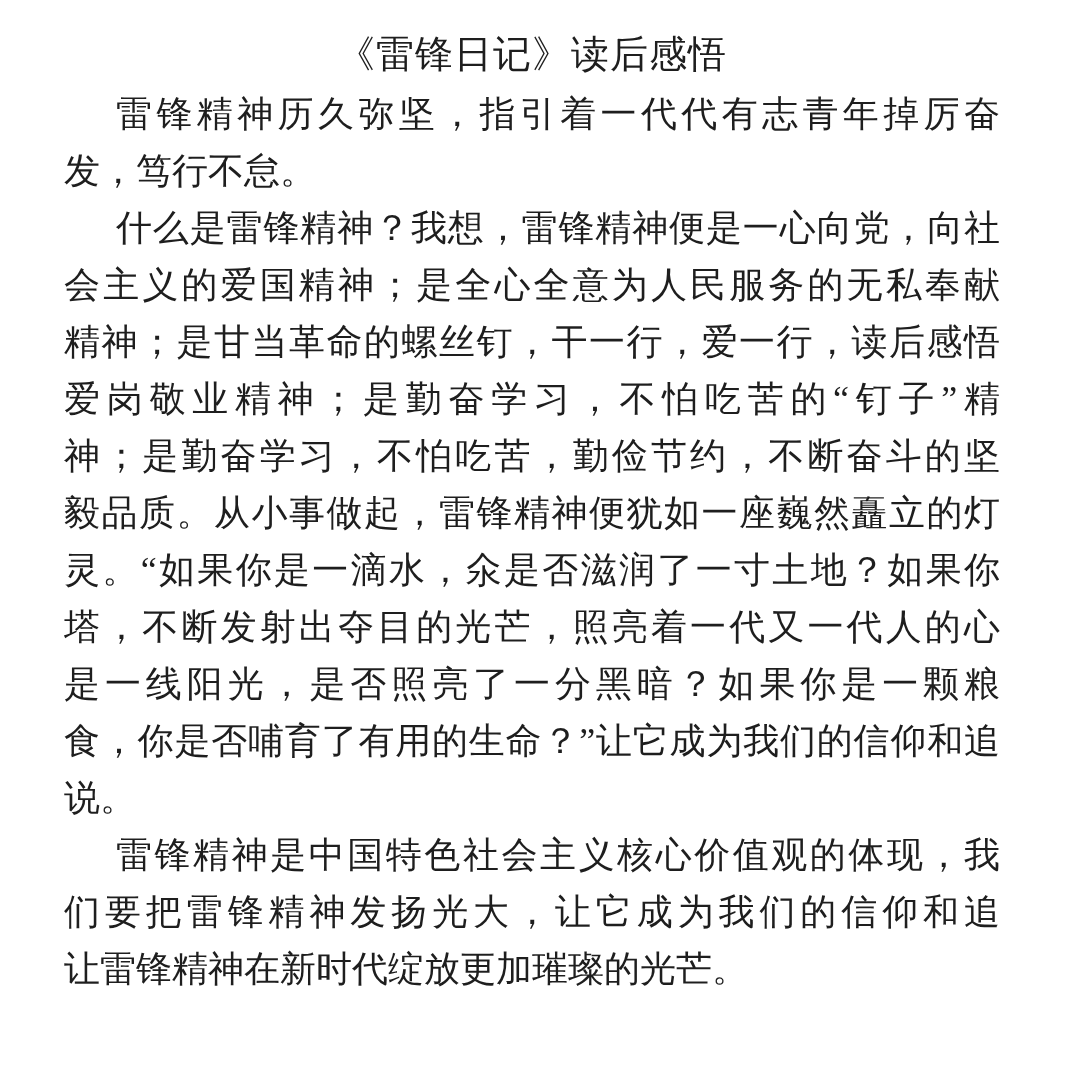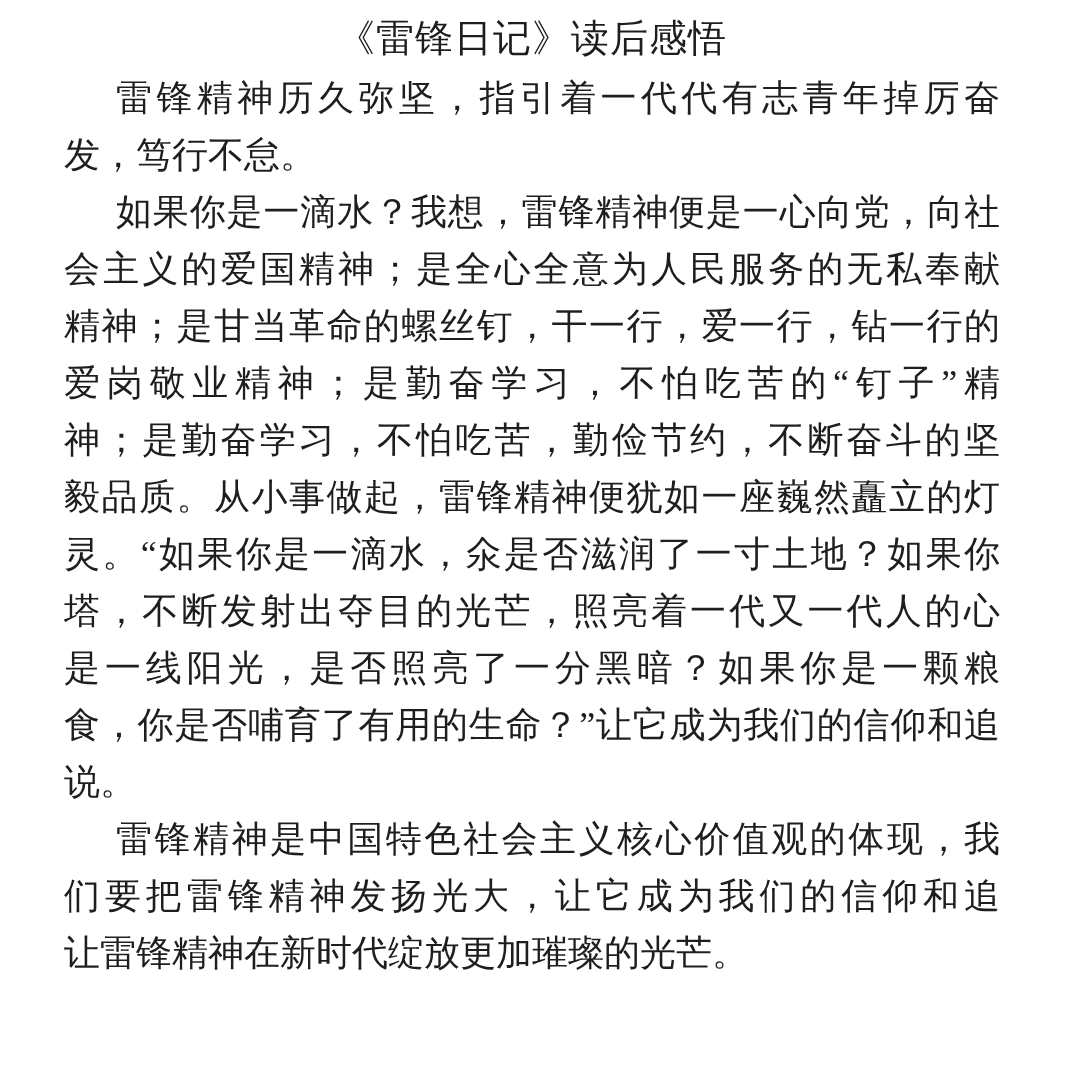--- a/index.html
+++ b/index.html
@@ -11,21 +11,21 @@
     width: 1066px;
     height: 1078px;
     overflow: hidden;
     font-family: "Liberation Serif", "DejaVu Serif", serif;
     color: #1e1e1e;
   }
   .page {
     box-sizing: border-box;
     width: 1066px;
     height: 1078px;
-    padding: 8px 66px 0 64px;
+    padding: 24px 66px 0 64px;
   }
   .title {
     font-size: 38px;
     line-height: 60px;
     text-align: center;
     letter-spacing: 1px;
     white-space: nowrap;
   }
   .body-text {
     margin-top: 2px;
@@ -47,23 +47,23 @@
   }
 </style>
 </head>
 <body>
 
 <div class="page">
   <div class="title">《雷锋日记》读后感悟</div>
   <div class="body-text">
     <div class="line ind just">雷锋精神历久弥坚，指引着一代代有志青年掉厉奋</div>
     <div class="line">发，笃行不怠。</div>
-    <div class="line ind just">如果你是一滴水？我想，雷锋精神便是一心向党，向社</div>
+    <div class="line ind just">什么是雷锋精神？我想，雷锋精神便是一心向党，向社</div>
     <div class="line just">会主义的爱国精神；是全心全意为人民服务的无私奉献</div>
-    <div class="line just">精神；是甘当革命的螺丝钉，干一行，爱一行，钻一行的</div>
+    <div class="line just">精神；是甘当革命的螺丝钉，干一行，爱一行，读后感悟</div>
     <div class="line just">爱岗敬业精神；是勤奋学习，不怕吃苦的“钉子”精</div>
     <div class="line just">神；是勤奋学习，不怕吃苦，勤俭节约，不断奋斗的坚</div>
     <div class="line just">毅品质。从小事做起，雷锋精神便犹如一座巍然矗立的灯</div>
     <div class="line just">灵。“如果你是一滴水，氽是否滋润了一寸土地？如果你</div>
     <div class="line just">塔，不断发射出夺目的光芒，照亮着一代又一代人的心</div>
     <div class="line just">是一线阳光，是否照亮了一分黑暗？如果你是一颗粮</div>
     <div class="line just">食，你是否哺育了有用的生命？”让它成为我们的信仰和追</div>
     <div class="line">说。</div>
     <div class="line ind just">雷锋精神是中国特色社会主义核心价值观的体现，我</div>
     <div class="line just">们要把雷锋精神发扬光大，让它成为我们的信仰和追</div>

